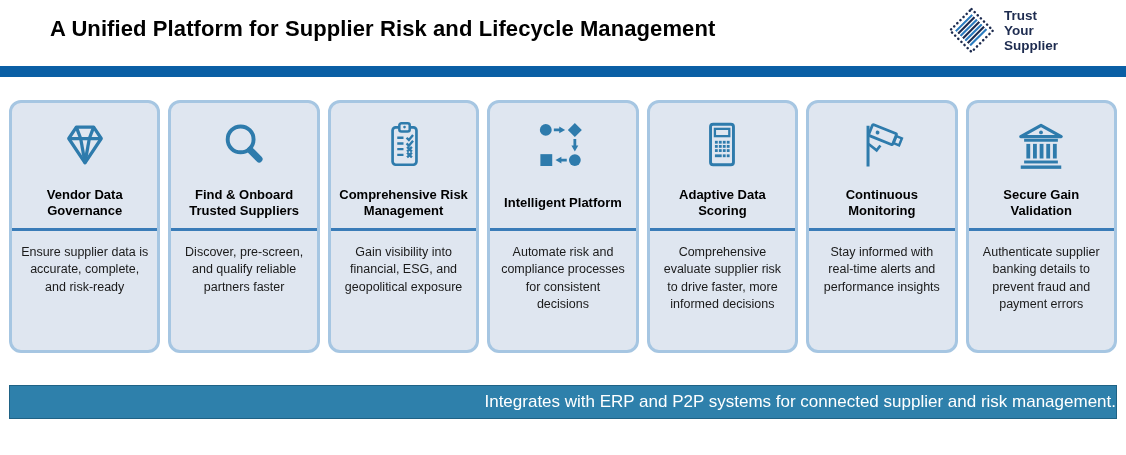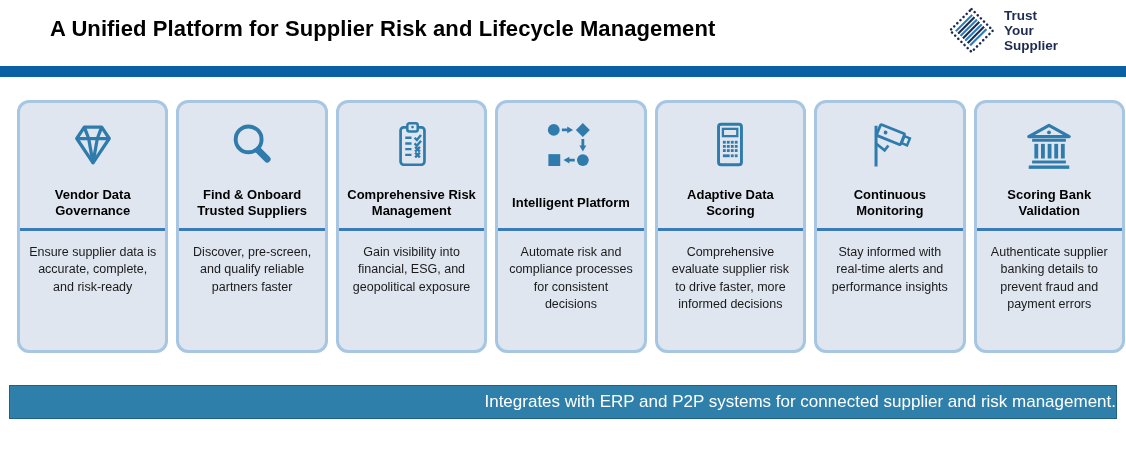--- a/index.html
+++ b/index.html
@@ -11,21 +11,21 @@
   .page-title { position:absolute; left:50px; top:16px; font-size:22px; font-weight:bold;
                 color:#000000; letter-spacing:0.1px; }
   .logo { position:absolute; right:26px; top:7px; display:flex; align-items:flex-end; gap:9px; }
   .logo-text { font-size:13.5px; font-weight:bold; color:#1d2b4f; line-height:1.1; }
 
   
   .top-bar { position:absolute; left:0; top:66px; width:1126px; height:11px; background:#0a5fa5; }
 
   
   .cards { position:absolute; left:9px; top:100px; width:1108px; height:253px;
-           display:flex; gap:8px;margin-left:8px; }
+           display:flex; gap:8px; }
   .card { flex:1 1 0; background:#dfe6f0; border:3px solid #a6c6e2; border-radius:12px;
           display:flex; flex-direction:column; align-items:center; text-align:center;
           overflow:hidden; }
   .card-icon { height:66px; margin-top:9px; display:flex; align-items:center; justify-content:center; }
   .card-title { height:50px; display:flex; align-items:center; justify-content:center;
                 font-size:13px; font-weight:bold; color:#000000; line-height:1.25; padding:0 4px; }
   .card-divider { width:100%; height:2.5px; background:#3a7cb8; flex:0 0 auto; }
   .card-desc { flex:1; padding:13px 8px 0 8px; font-size:12.5px; line-height:1.4; color:#1a1a1a; }
 
   
@@ -200,21 +200,21 @@
           <rect x="9" y="17.5" width="30" height="2.6"></rect>
           <rect x="11" y="22" width="3.4" height="13"></rect>
           <rect x="16.9" y="22" width="3.4" height="13"></rect>
           <rect x="22.8" y="22" width="3.4" height="13"></rect>
           <rect x="28.7" y="22" width="3.4" height="13"></rect>
           <rect x="34.6" y="22" width="3.4" height="13"></rect>
           <rect x="9" y="36.8" width="30" height="2.6"></rect>
           <rect x="6" y="41.2" width="36" height="3"></rect>
         </svg>
       </div>
-      <div class="card-title">Scoring Bank Validation</div>
+      <div class="card-title">Secure Gain Validation</div>
       <div class="card-divider"></div>
       <div class="card-desc">Authenticate supplier banking details to prevent fraud and payment errors</div>
     </div>
 
   </div>
 
   <div class="banner">Integrates with ERP and P2P systems for connected supplier and risk management.</div>
 
 </div>
 

